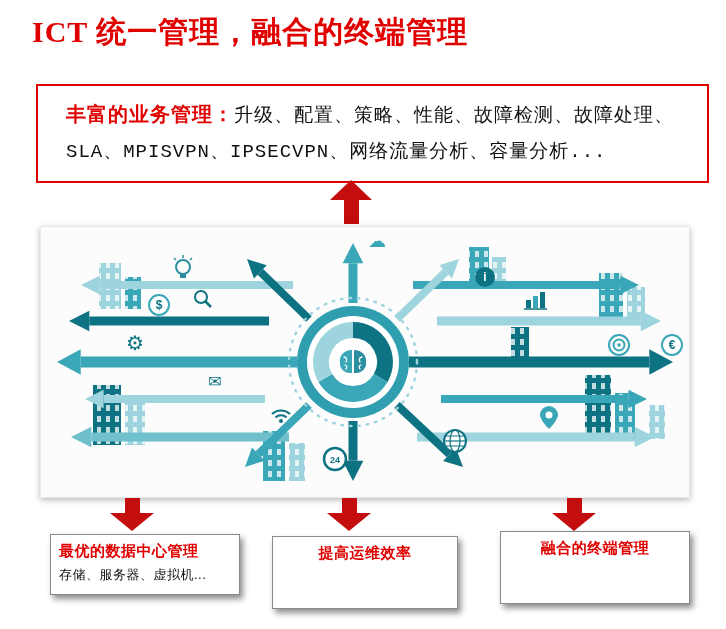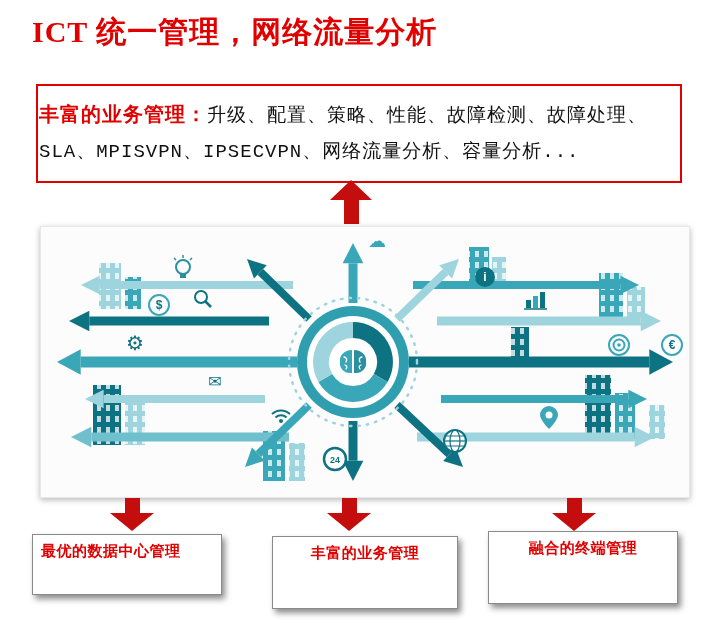--- a/index.html
+++ b/index.html
@@ -10,21 +10,21 @@
   
   .page-title{
     position:absolute;left:32px;top:12px;margin:0;
     font-family:"Liberation Serif",serif;
     font-size:30px;font-weight:bold;color:#e00000;letter-spacing:1px;
   }
   
   .biz-box{
     position:absolute;left:36px;top:84px;width:630px;min-height:66px;
     border:2px solid #e00000;background:#ffffff;
-    padding:11px 11px 11px 1px;line-height:35px;
+    padding:11px 11px 11px 28px;line-height:35px;
   }
   .biz-label{color:#e00000;font-weight:bold;font-size:20px;letter-spacing:1px;}
   .biz-content{color:#111111;font-size:19px;letter-spacing:1px;font-family:"Liberation Mono","Liberation Sans",monospace,sans-serif;}
   
   .red-arrow{position:absolute;display:flex;flex-direction:column;align-items:center;}
   .red-arrow .shaft{width:15px;background:#c40d0d;}
   .red-arrow .head-up{width:0;height:0;border-left:21px solid transparent;border-right:21px solid transparent;border-bottom:20px solid #c40d0d;}
   .red-arrow .head-down{width:0;height:0;border-left:22px solid transparent;border-right:22px solid transparent;border-top:18px solid #c40d0d;}
   .arrow-up{left:330px;top:180px;}
   .arrow-up .shaft{height:24px;}
@@ -39,33 +39,33 @@
     box-shadow:0 2px 6px rgba(0,0,0,0.28);
   }
   .illustration-panel svg{display:block;}
   svg text{font-family:"Liberation Sans",sans-serif;}
   
   .info-box{
     position:absolute;background:#ffffff;border:1px solid #8a8a8a;
     box-shadow:3px 4px 6px rgba(0,0,0,0.45);
     padding:7px 8px 6px 8px;
   }
-  .box1{left:32px;top:534px;width:172px;min-height:46px;}
+  .box1{left:50px;top:534px;width:172px;min-height:46px;}
   .box2{left:272px;top:536px;width:168px;min-height:58px;}
-  .box3{left:488px;top:531px;width:172px;min-height:58px;}
+  .box3{left:500px;top:531px;width:172px;min-height:58px;}
   .info-title{color:#e00000;font-weight:bold;font-size:15px;margin:0 0 4px 0;letter-spacing:0.5px;}
   .box2 .info-title,.box3 .info-title{text-align:center;}
   .info-content{color:#111111;font-size:13px;line-height:1.5;margin:0;letter-spacing:0.5px;}
 </style>
 </head>
 <body>
 
 <div class="page">
 
-  <h1 class="page-title">ICT 统一管理，网络流量分析</h1>
+  <h1 class="page-title">ICT 统一管理，融合的终端管理</h1>
 
   <div class="biz-box">
     <span class="biz-label">丰富的业务管理：</span><span class="biz-content">升级、配置、策略、性能、故障检测、故障处理、SLA、MPISVPN、IPSECVPN、网络流量分析、容量分析...</span>
   </div>
 
   <div class="red-arrow arrow-up">
     <div class="head-up"></div>
     <div class="shaft"></div>
   </div>
 
@@ -291,21 +291,22 @@
     <div class="shaft"></div>
     <div class="head-down"></div>
   </div>
   <div class="red-arrow arrow-down arrow-d3">
     <div class="shaft"></div>
     <div class="head-down"></div>
   </div>
 
   <div class="info-box box1">
     <div class="info-title">最优的数据中心管理</div>
+    <div class="info-content">存储、服务器、虚拟机...</div>
   </div>
   <div class="info-box box2">
-    <div class="info-title">丰富的业务管理</div>
+    <div class="info-title">提高运维效率</div>
   </div>
   <div class="info-box box3">
     <div class="info-title">融合的终端管理</div>
   </div>
 
 </div>
 
 </body></html>

